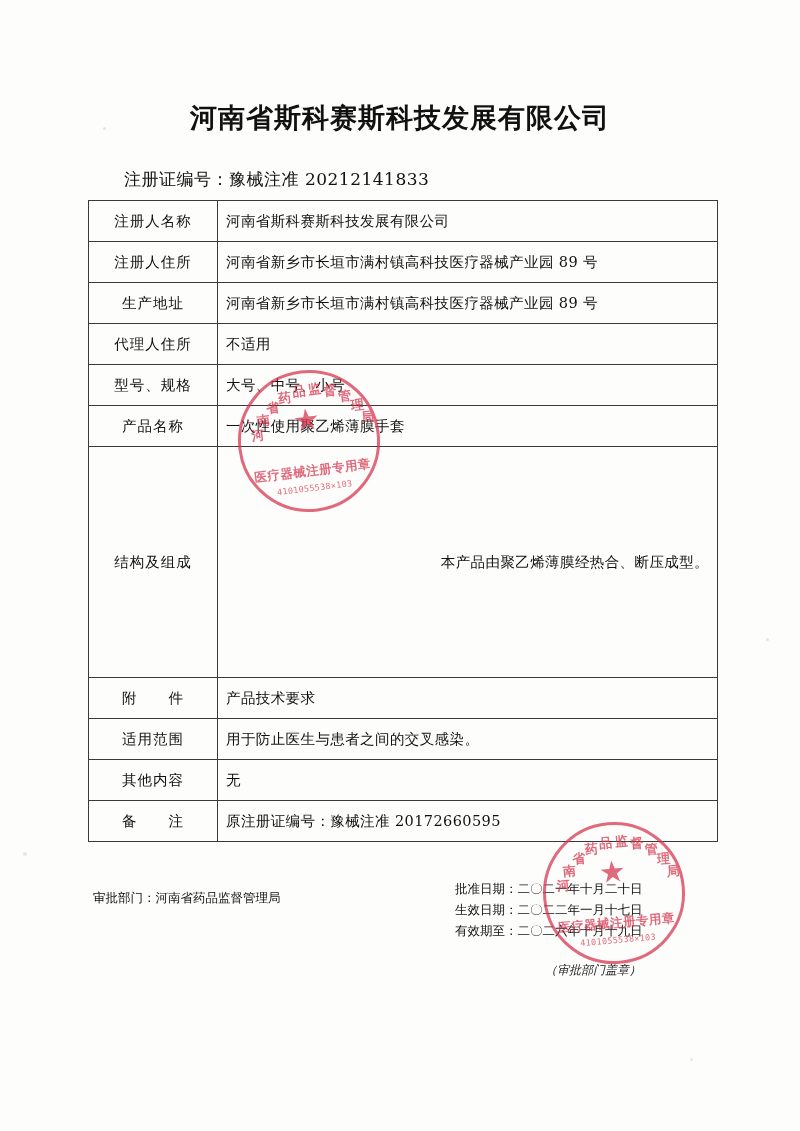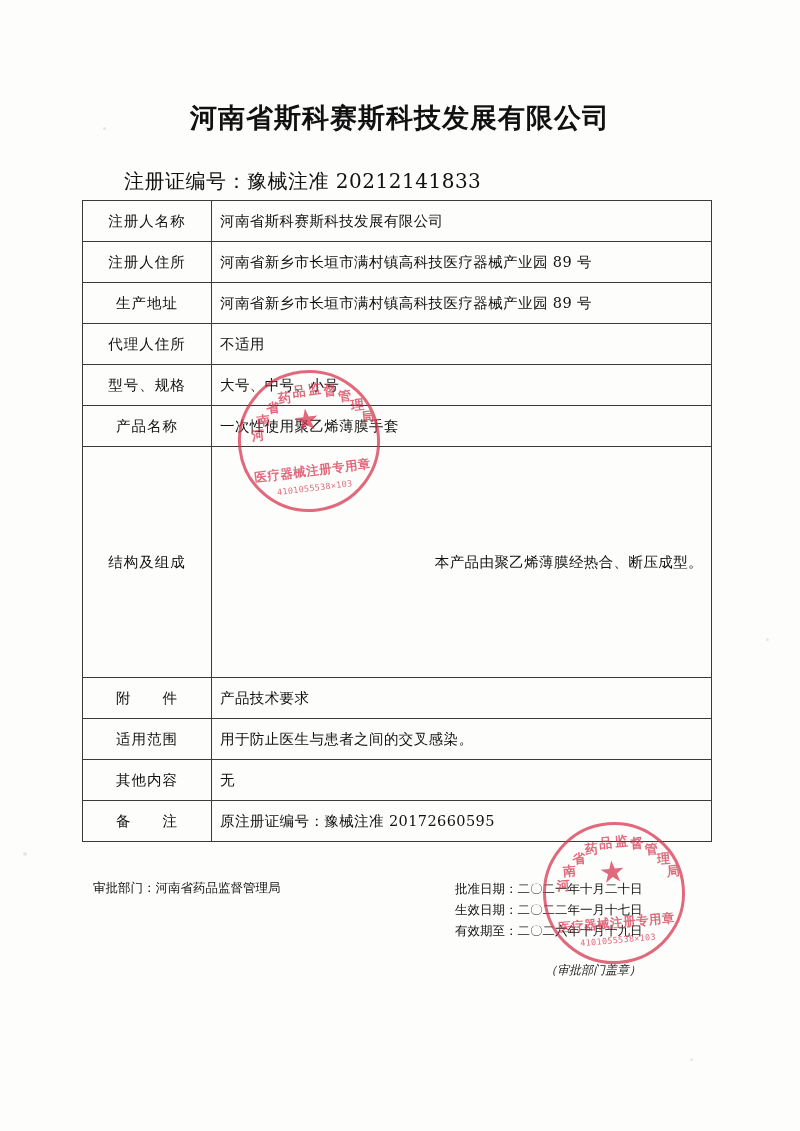--- a/index.html
+++ b/index.html
@@ -35,28 +35,28 @@
     font-weight: bold;
     font-size: 27px;
     letter-spacing: 1px;
     color: #111;
   }
   .reg-number {
     position: absolute;
     top: 168px;
     left: 124px;
     font-family: "DejaVu Serif", "Liberation Serif", serif;
-    font-size: 20px;
+    font-size: 17px;
     color: #111;
     letter-spacing: .5px;
   }
   table.cert {
     position: absolute;
     top: 200px;
-    left: 82px;
+    left: 88px;
     width: 630px;
     border-collapse: collapse;
     table-layout: fixed;
   }
   table.cert td {
     border: 1px solid #3a3a3a;
     font-family: "DejaVu Serif", "Liberation Serif", serif;
     font-size: 14.5px;
     color: #111;
     padding: 0 8px;
@@ -81,21 +81,21 @@
     left: 85px;
     top: 878px;
     width: 630px;
     font-family: "DejaVu Serif", "Liberation Serif", serif;
     font-size: 12.5px;
     color: #111;
   }
   .footer .approve-dept {
     position: absolute;
     left: 8px;
-    top: 2px;
+    top: 12px;
     white-space: nowrap;
   }
   .footer .dates {
     position: absolute;
     left: 370px;
     top: 0;
     line-height: 21px;
     white-space: nowrap;
   }
   .footer .seal-note {

